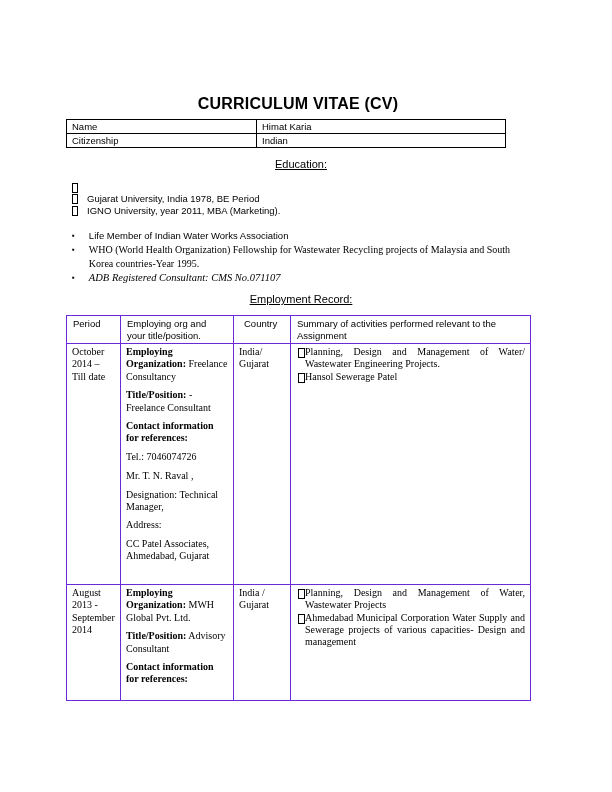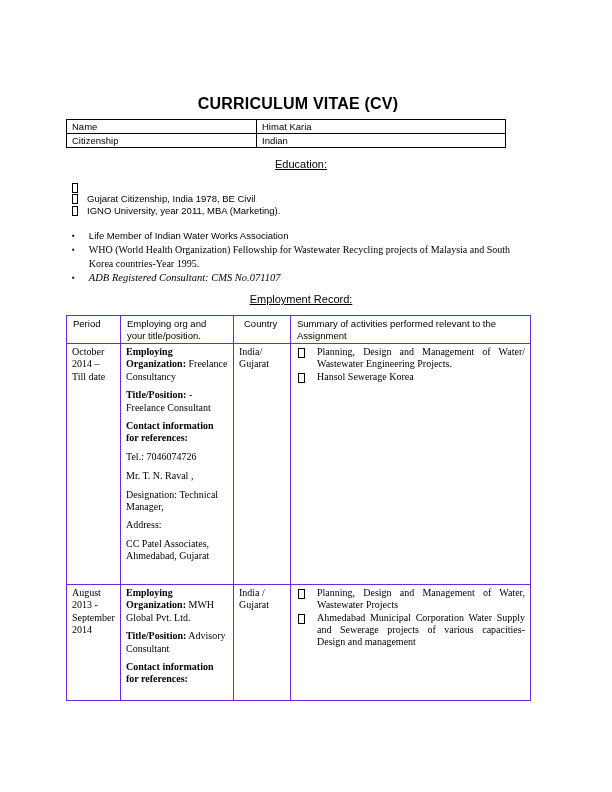--- a/index.html
+++ b/index.html
@@ -87,21 +87,21 @@
   .emp-table th.th-country{padding-left:10px;}
   .serif-cell{font-family:"Liberation Serif",serif;font-size:10px;line-height:12.2px;}
   .period-cell{padding-left:6px;}
   .country-cell{text-align:center;}
   .row-1 td{height:236px;}
   .row-2 td{height:111px;}
   .blk{margin:0 0 6.5px 0;}
   .blk b{font-weight:bold;}
   .sum-item{display:flex;align-items:flex-start;margin:0;}
   .sum-item .tofu{margin:2px 0 0 2px;width:5px;height:8px;}
-  .sum-text{flex:1;margin-left:12px;text-align:justify;line-height:12.3px;}
+  .sum-text{flex:1;text-align:justify;line-height:12.3px;}
 </style>
 </head>
 <body>
 
 <div class="page">
 
   <h1 class="doc-title">CURRICULUM VITAE (CV)</h1>
 
   <table class="info-table">
     <tbody>
@@ -117,21 +117,21 @@
     </table>
 
   <h2 class="sec-heading h-education">Education:</h2>
 
   <ul class="blist edu-list">
     <li>
       <span class="tofu"></span>
     </li>
     <li>
       <span class="tofu"></span>
-      <span>Gujarat Citizenship, India 1978, BE Civil</span>
+      <span>Gujarat University, India 1978, BE Period</span>
     </li>
     <li>
       <span class="tofu"></span>
       <span>IGNO University, year 2011, MBA (Marketing).</span>
     </li>
   </ul>
 
 
   <ul class="blist mem-list">
     <li class="mem-sans">
@@ -178,21 +178,21 @@
         <p class="blk"><span>CC Patel Associates, Ahmedabad, Gujarat</span></p>
       </td>
       <td class="serif-cell country-cell">India/ Gujarat</td>
       <td class="serif-cell">
         <div class="sum-item">
           <span class="tofu"></span>
           <div class="sum-text">Planning, Design and Management of Water/ Wastewater Engineering Projects.</div>
         </div>
         <div class="sum-item">
           <span class="tofu"></span>
-          <div class="sum-text">Hansol Sewerage Korea</div>
+          <div class="sum-text">Hansol Sewerage Patel</div>
         </div>
       </td>
     </tr>
 
     <tr class="row-2">
       <td class="serif-cell period-cell">August 2013 - September 2014</td>
       <td class="serif-cell">
         <p class="blk"><b>Employing Organization:</b><span> MWH Global Pvt. Ltd.</span></p>
         <p class="blk"><b>Title/Position:</b><span> Advisory Consultant</span></p>
         <p class="blk"><b>Contact information for references:</b><span></span></p>

